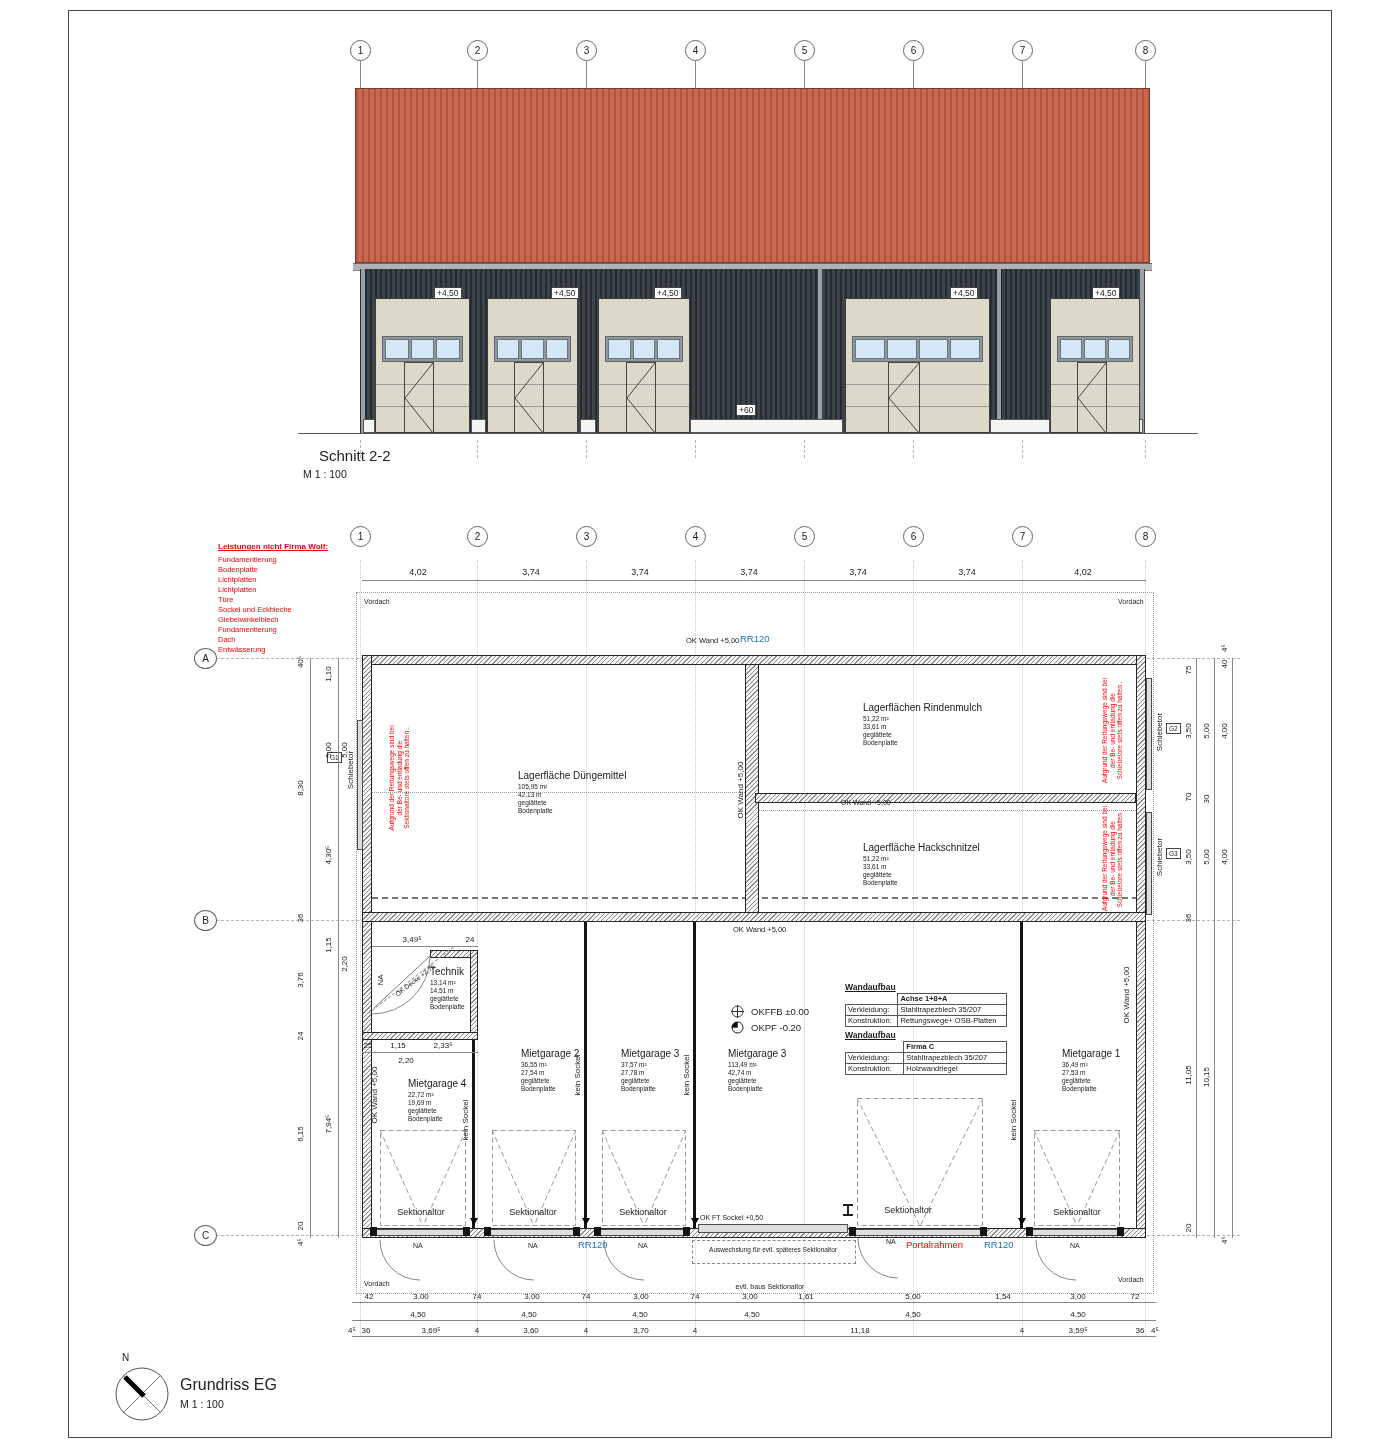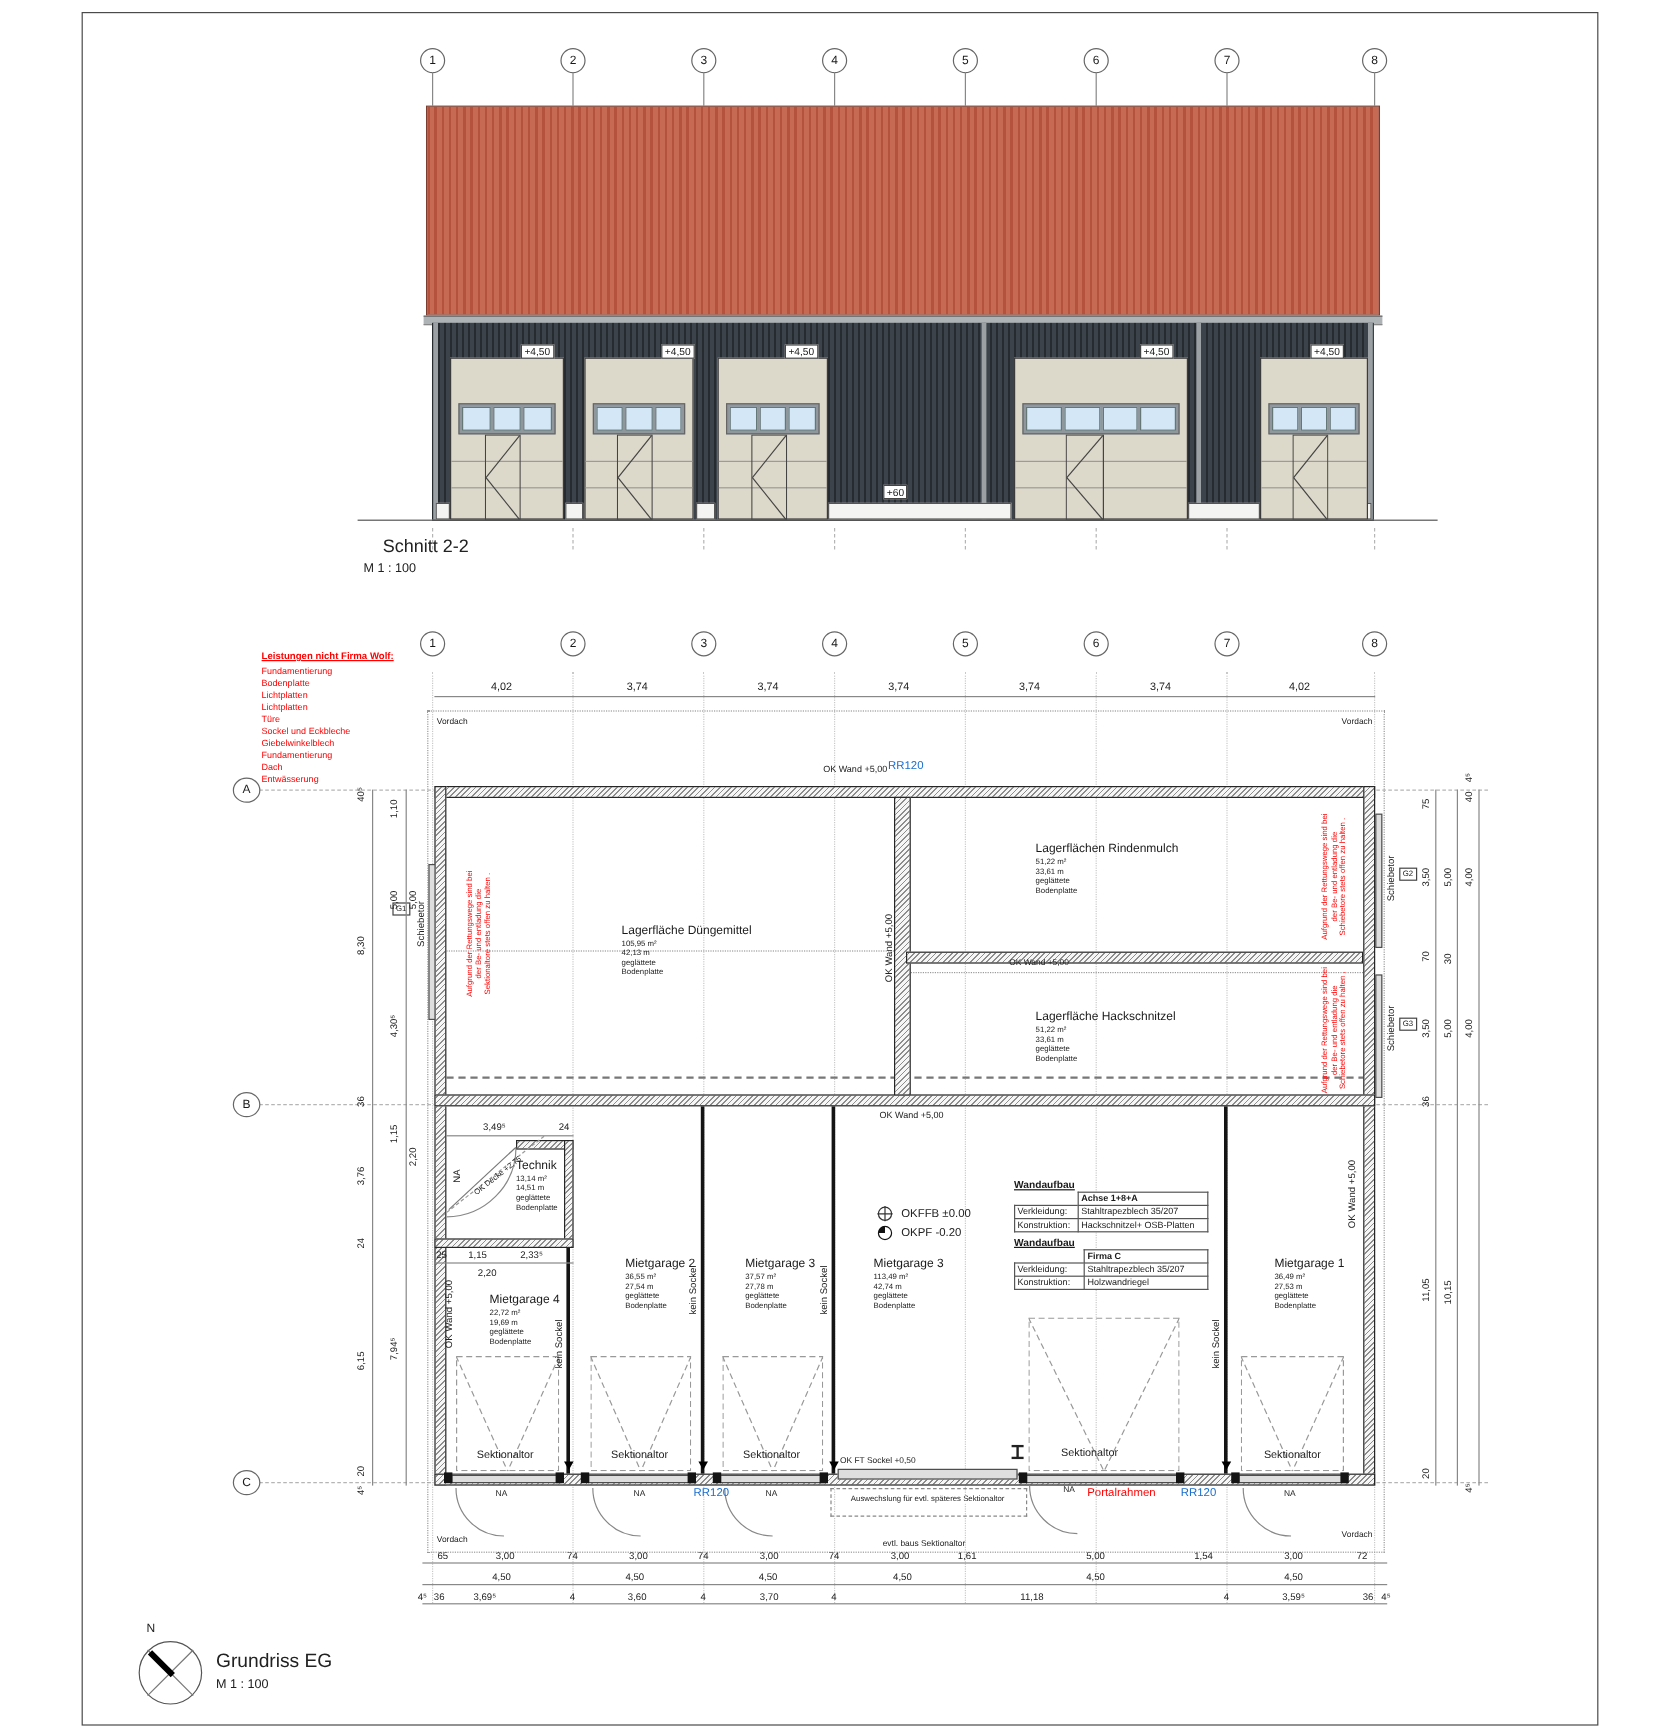--- a/index.html
+++ b/index.html
@@ -408,21 +408,21 @@
           <tr>
             <td class="nb"></td>
             <td class="hd">Achse 1+8+A</td>
           </tr>
     <tr>
             <td>Verkleidung:</td>
             <td>Stahltrapezblech  35/207</td>
           </tr>
     <tr>
             <td>Konstruktion:</td>
-            <td>Hackschnitzel+ OSB-Platten</td>
+            <td>Rettungswege+ OSB-Platten</td>
           </tr>
         </tbody>
       </table>
   </div>
   <div class="wtab" style="left:845px;top:1030px">
     <div class="wt">Wandaufbau</div>
     <table>
         <tbody>
           <tr>
             <td class="nb"></td>
@@ -522,42 +522,42 @@
   <div class="t t7" style="left:1070px;top:1242px">NA</div>
 
   <div class="t blue" style="left:578px;top:1239px;font-size:9.5px">RR120</div>
   <div class="t red" style="left:906px;top:1239px;font-size:9.5px">Portalrahmen</div>
   <div class="t blue" style="left:984px;top:1239px;font-size:9.5px">RR120</div>
 
   <div class="t t7 c" style="left:770px;top:1283px">evtl. baus Sektionaltor</div>
   <div class="hl" style="left:352px;top:1302px;width:804px"></div>
   <div class="hl" style="left:352px;top:1320px;width:804px"></div>
   <div class="hl" style="left:352px;top:1336px;width:804px"></div>
-  <div class="t t8 c" style="left:369px;top:1292px">65</div>
+  <div class="t t8 c" style="left:369px;top:1292px">42</div>
   <div class="t t8 c" style="left:421px;top:1292px">3,00</div>
   <div class="t t8 c" style="left:477px;top:1292px">74</div>
   <div class="t t8 c" style="left:532px;top:1292px">3,00</div>
   <div class="t t8 c" style="left:586px;top:1292px">74</div>
   <div class="t t8 c" style="left:641px;top:1292px">3,00</div>
   <div class="t t8 c" style="left:695px;top:1292px">74</div>
   <div class="t t8 c" style="left:750px;top:1292px">3,00</div>
   <div class="t t8 c" style="left:806px;top:1292px">1,61</div>
   <div class="t t8 c" style="left:913px;top:1292px">5,00</div>
   <div class="t t8 c" style="left:1003px;top:1292px">1,54</div>
   <div class="t t8 c" style="left:1078px;top:1292px">3,00</div>
   <div class="t t8 c" style="left:1135px;top:1292px">72</div>
   <div class="t t8 c" style="left:418px;top:1310px">4,50</div>
   <div class="t t8 c" style="left:529px;top:1310px">4,50</div>
   <div class="t t8 c" style="left:640px;top:1310px">4,50</div>
   <div class="t t8 c" style="left:752px;top:1310px">4,50</div>
   <div class="t t8 c" style="left:913px;top:1310px">4,50</div>
   <div class="t t8 c" style="left:1078px;top:1310px">4,50</div>
   <div class="t t8 c" style="left:352px;top:1326px">4⁵</div>
   <div class="t t8 c" style="left:366px;top:1326px">36</div>
-  <div class="t t8 c" style="left:404px;top:1326px">3,69⁵</div>
+  <div class="t t8 c" style="left:431px;top:1326px">3,69⁵</div>
   <div class="t t8 c" style="left:477px;top:1326px">4</div>
   <div class="t t8 c" style="left:531px;top:1326px">3,60</div>
   <div class="t t8 c" style="left:586px;top:1326px">4</div>
   <div class="t t8 c" style="left:641px;top:1326px">3,70</div>
   <div class="t t8 c" style="left:695px;top:1326px">4</div>
   <div class="t t8 c" style="left:860px;top:1326px">11,18</div>
   <div class="t t8 c" style="left:1022px;top:1326px">4</div>
   <div class="t t8 c" style="left:1078px;top:1326px">3,59⁵</div>
   <div class="t t8 c" style="left:1140px;top:1326px">36</div>
   <div class="t t8 c" style="left:1155px;top:1326px">4⁵</div>

